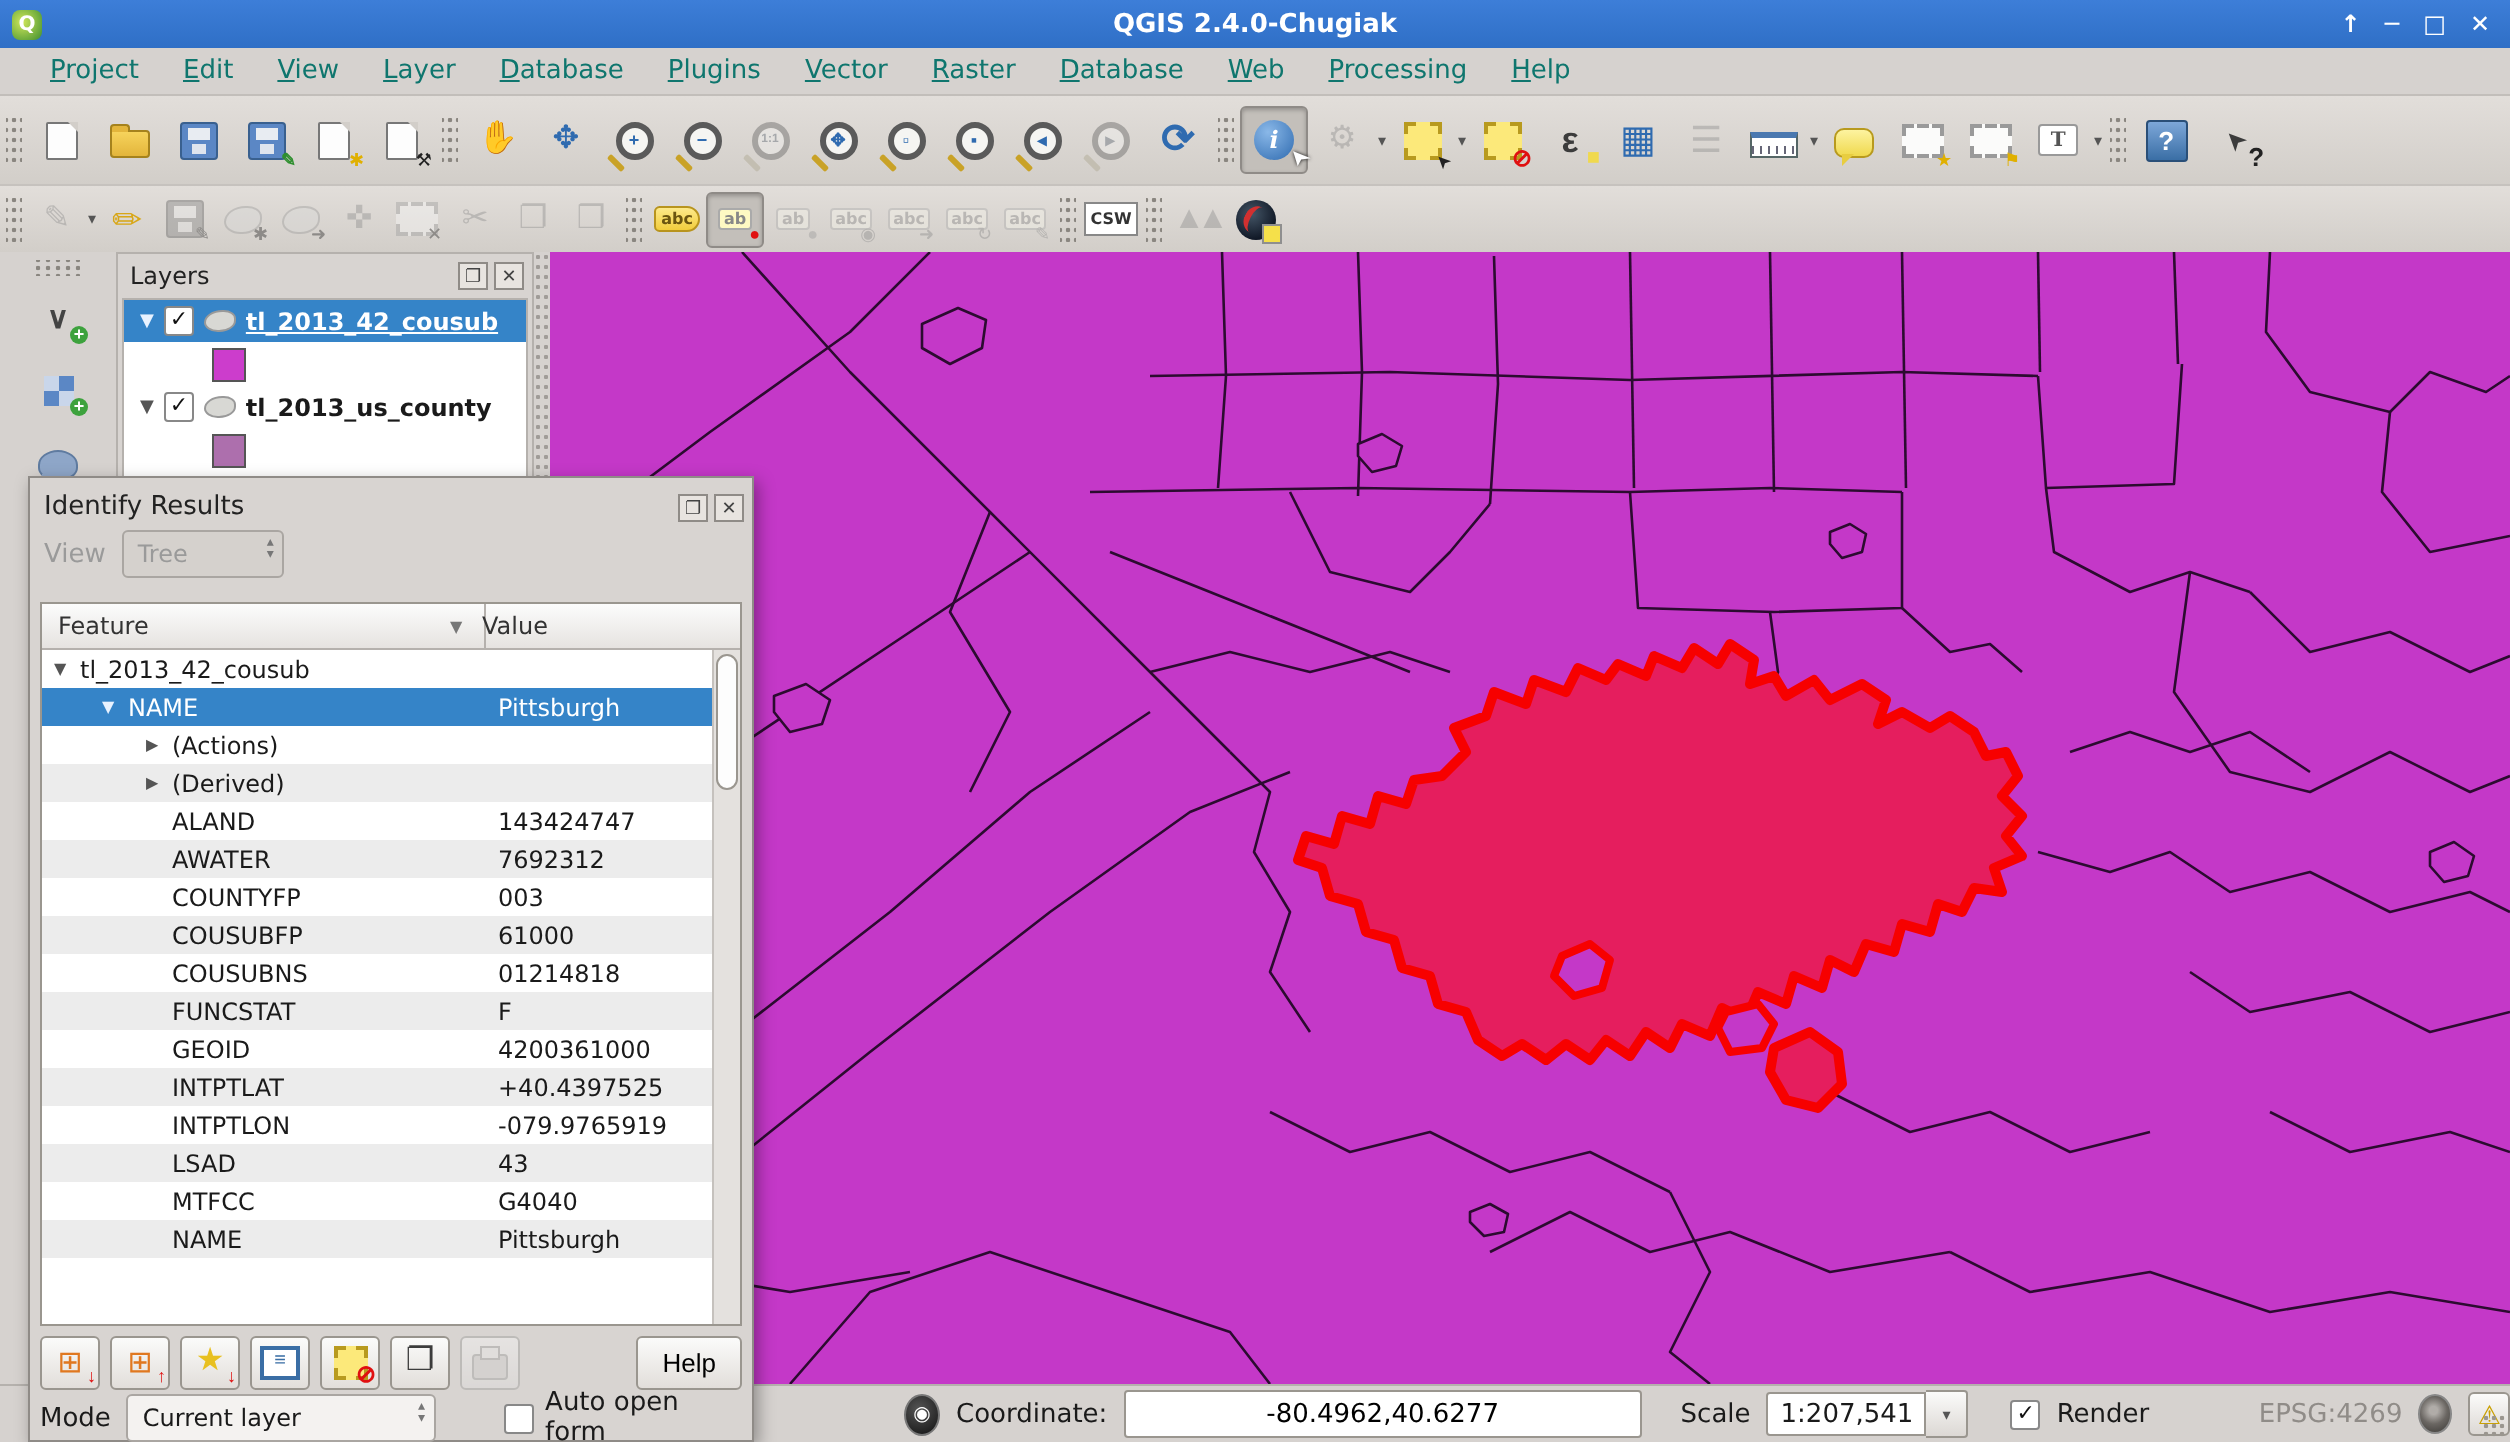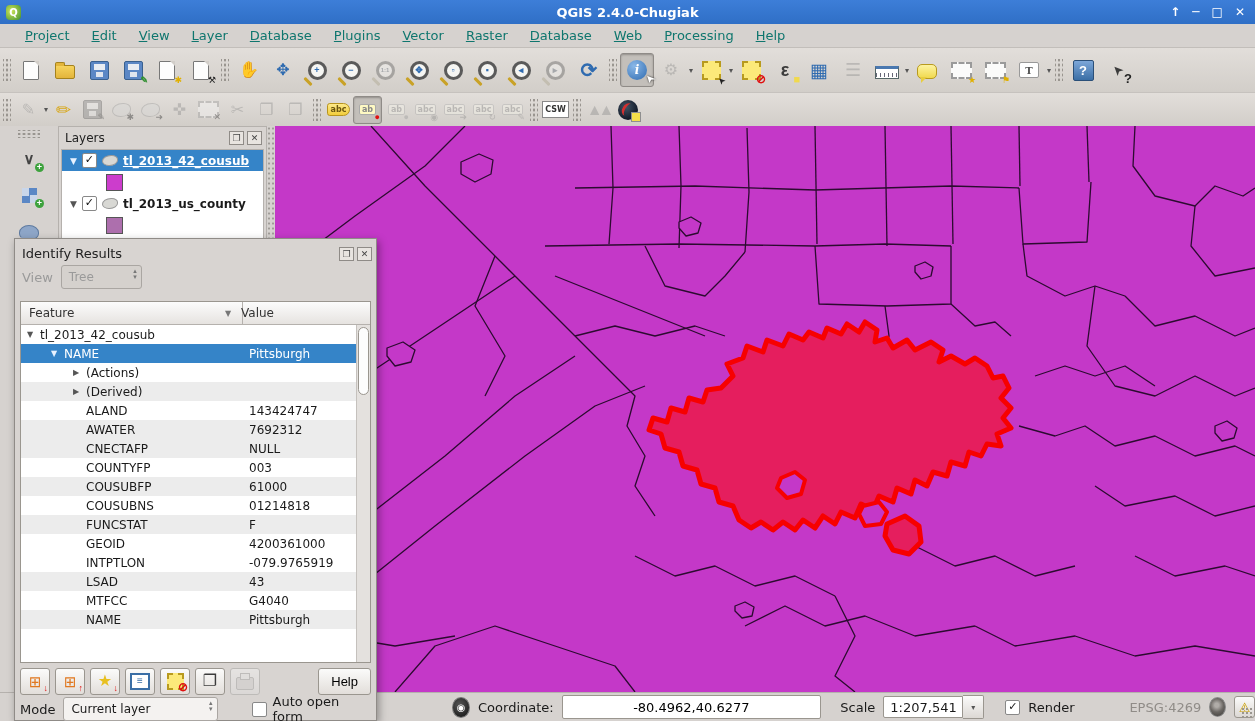--- a/index.html
+++ b/index.html
@@ -522,25 +522,20 @@
           <div class="trow ">
             <span class="arr ind2"></span>
             <span>ALAND</span>
             <span class="vcell">143424747</span>
           </div>
           <div class="trow alt">
             <span class="arr ind2"></span>
             <span>AWATER</span>
             <span class="vcell">7692312</span>
           </div>
-          <div class="trow alt">
-            <span class="arr ind2"></span>
-            <span>CNECTAFP</span>
-            <span class="vcell">NULL</span>
-          </div>
           <div class="trow ">
             <span class="arr ind2"></span>
             <span>COUNTYFP</span>
             <span class="vcell">003</span>
           </div>
           <div class="trow alt">
             <span class="arr ind2"></span>
             <span>COUSUBFP</span>
             <span class="vcell">61000</span>
           </div>
@@ -551,20 +546,25 @@
           </div>
           <div class="trow alt">
             <span class="arr ind2"></span>
             <span>FUNCSTAT</span>
             <span class="vcell">F</span>
           </div>
           <div class="trow ">
             <span class="arr ind2"></span>
             <span>GEOID</span>
             <span class="vcell">4200361000</span>
+          </div>
+          <div class="trow alt">
+            <span class="arr ind2"></span>
+            <span>INTPTLAT</span>
+            <span class="vcell">+40.4397525</span>
           </div>
           <div class="trow ">
             <span class="arr ind2"></span>
             <span>INTPTLON</span>
             <span class="vcell">-079.9765919</span>
           </div>
           <div class="trow alt">
             <span class="arr ind2"></span>
             <span>LSAD</span>
             <span class="vcell">43</span>

